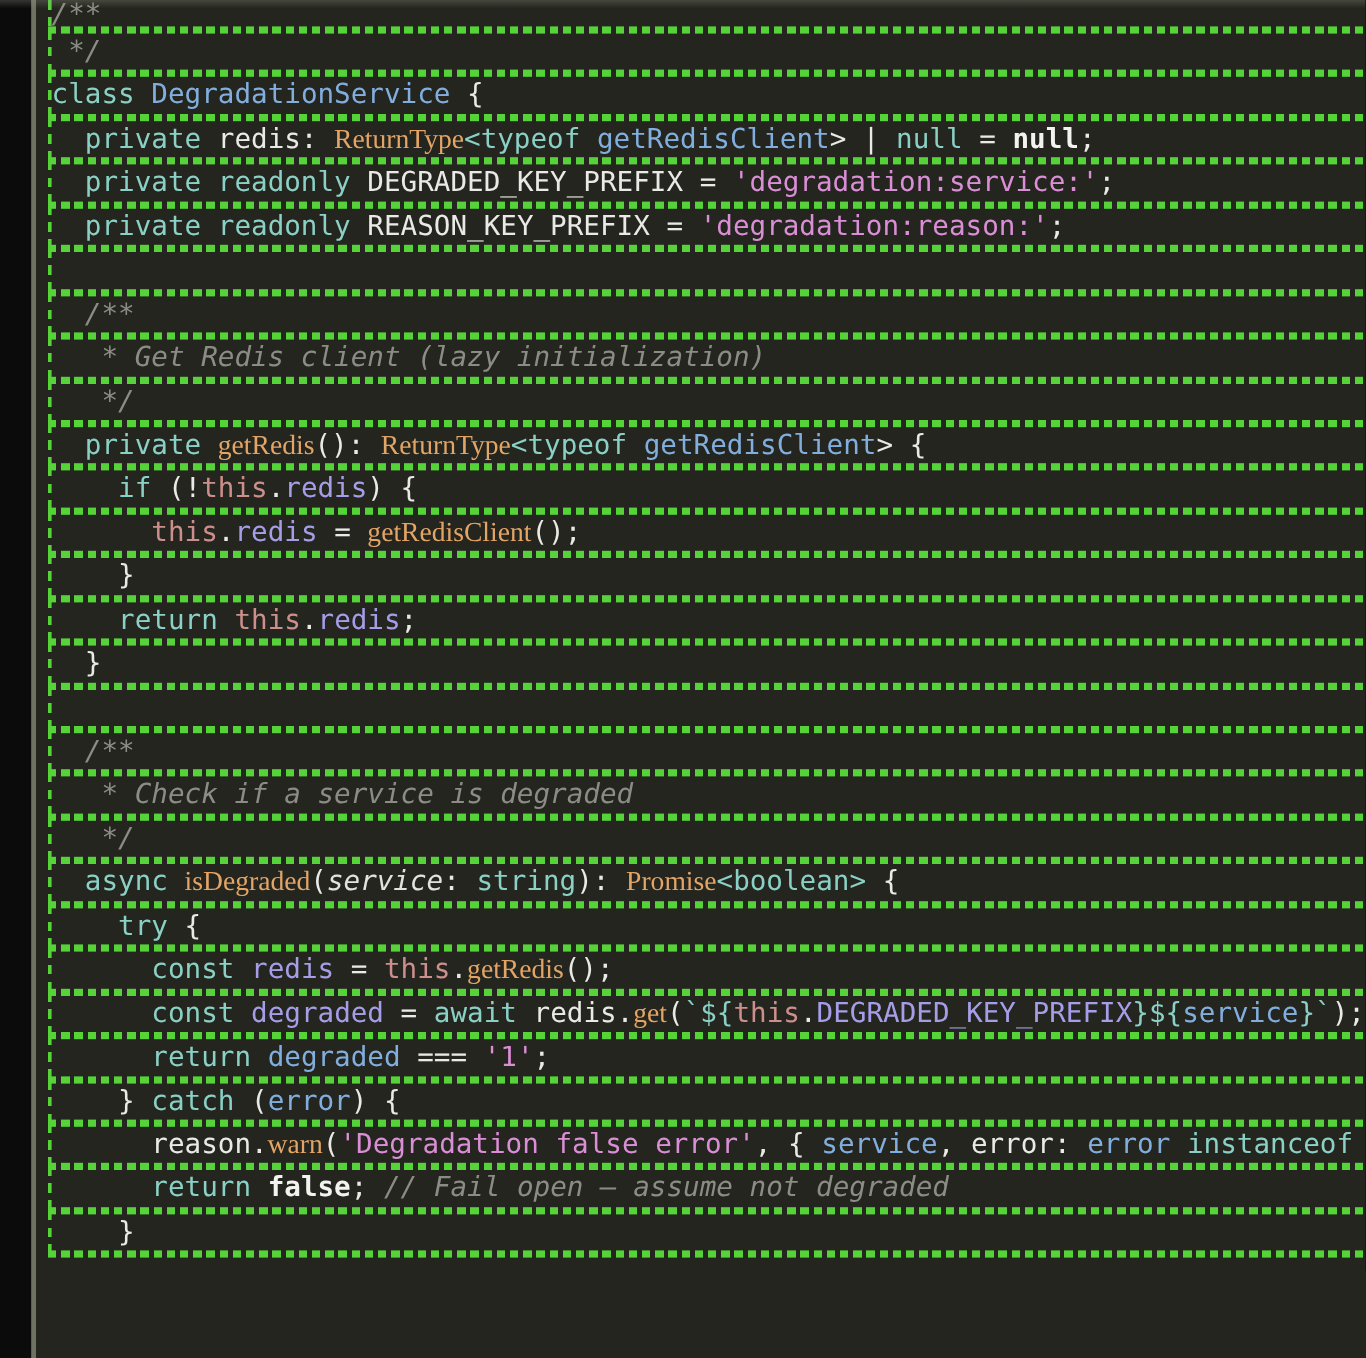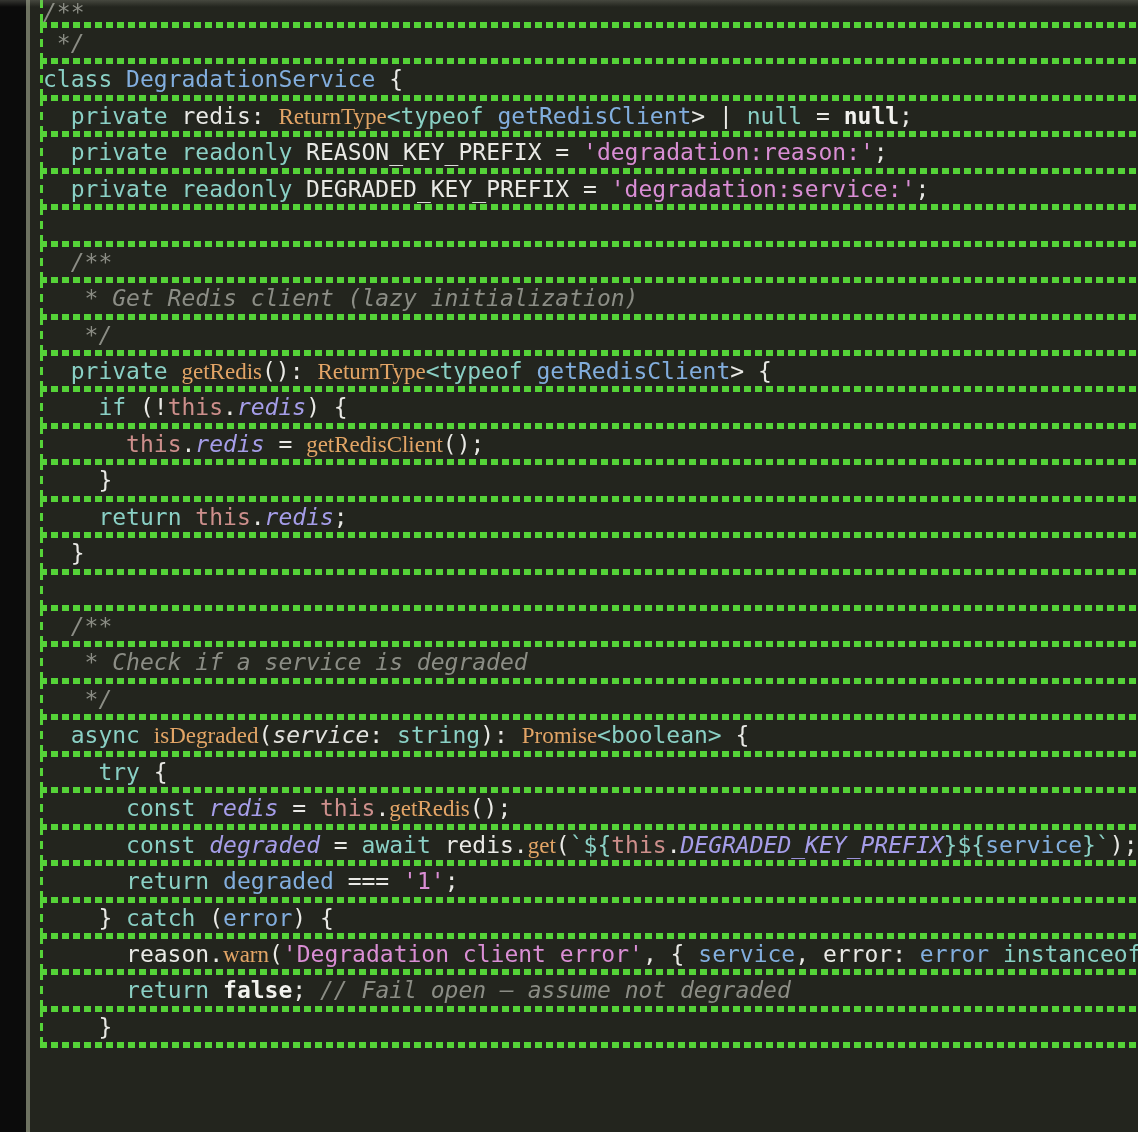--- a/index.html
+++ b/index.html
@@ -53,60 +53,60 @@
     position:absolute;
     top:0; left:0; right:0; height:7px;
     background:linear-gradient(rgba(150,152,138,0.30), rgba(150,152,138,0));
     z-index:4;
     pointer-events:none;
   }
   .t-cm { color:var(--cm); font-style:italic; }
   .t-kw { color:var(--kw); }
   .t-fn { color:var(--fn);font-family:Liberation Serif, serif; }
   .t-blue { color:var(--blue); }
-  .t-pr { color:var(--pr);font-style:italic; }
+  .t-pr { color:var(--pr); }
   .t-th { color:var(--th); }
   .t-st { color:var(--st); }
   .t-pl { color:var(--pl); }
   .t-lit { color:var(--lit); font-weight:bold; }
   .t-pm { color:var(--pm); font-style:italic; }
 </style>
 </head>
 <body>
 
 <div class="screen" style="background: rgb(35, 37, 30);">
   <div class="gutter-strip" style="background: rgb(11, 11, 11);"></div>
   <div class="divider" style="background: rgb(110, 114, 97);"></div>
   <div class="code-area">
     <div>
         <div class="line"><span class="t-cm">/**</span></div>
         <div class="line"><span class="t-cm"> */</span></div>
         <div class="line"><span class="t-kw">class</span><span class="t-pl"> </span><span class="t-blue">DegradationService</span><span class="t-pl"> {</span></div>
         <div class="line"><span class="t-pl">  </span><span class="t-kw">private</span><span class="t-pl"> redis: </span><span class="t-fn">ReturnType</span><span class="t-kw">&lt;typeof</span><span class="t-pl"> </span><span class="t-blue">getRedisClient</span><span class="t-pl">&gt; | </span><span class="t-kw">null</span><span class="t-pl"> = </span><span class="t-lit">null</span><span class="t-pl">;</span></div>
+        <div class="line"><span class="t-pl">  </span><span class="t-kw">private readonly</span><span class="t-pl"> DEGRADED_KEY_PREFIX = </span><span class="t-st">'degradation:service:'</span><span class="t-pl">;</span></div>
         <div class="line"><span class="t-pl">  </span><span class="t-kw">private readonly</span><span class="t-pl"> REASON_KEY_PREFIX = </span><span class="t-st">'degradation:reason:'</span><span class="t-pl">;</span></div>
-        <div class="line"><span class="t-pl">  </span><span class="t-kw">private readonly</span><span class="t-pl"> DEGRADED_KEY_PREFIX = </span><span class="t-st">'degradation:service:'</span><span class="t-pl">;</span></div>
         <div class="line"></div>
         <div class="line"><span class="t-cm">  /**</span></div>
         <div class="line"><span class="t-cm">   * Get Redis client (lazy initialization)</span></div>
         <div class="line"><span class="t-cm">   */</span></div>
         <div class="line"><span class="t-pl">  </span><span class="t-kw">private</span><span class="t-pl"> </span><span class="t-fn">getRedis</span><span class="t-pl">(): </span><span class="t-fn">ReturnType</span><span class="t-kw">&lt;typeof</span><span class="t-pl"> </span><span class="t-blue">getRedisClient</span><span class="t-pl">&gt; {</span></div>
         <div class="line"><span class="t-pl">    </span><span class="t-kw">if</span><span class="t-pl"> (!</span><span class="t-th">this</span><span class="t-pl">.</span><span class="t-pr">redis</span><span class="t-pl">) {</span></div>
         <div class="line"><span class="t-pl">      </span><span class="t-th">this</span><span class="t-pl">.</span><span class="t-pr">redis</span><span class="t-pl"> = </span><span class="t-fn">getRedisClient</span><span class="t-pl">();</span></div>
         <div class="line"><span class="t-pl">    }</span></div>
         <div class="line"><span class="t-pl">    </span><span class="t-kw">return</span><span class="t-pl"> </span><span class="t-th">this</span><span class="t-pl">.</span><span class="t-pr">redis</span><span class="t-pl">;</span></div>
         <div class="line"><span class="t-pl">  }</span></div>
         <div class="line"></div>
         <div class="line"><span class="t-cm">  /**</span></div>
         <div class="line"><span class="t-cm">   * Check if a service is degraded</span></div>
         <div class="line"><span class="t-cm">   */</span></div>
         <div class="line"><span class="t-pl">  </span><span class="t-kw">async</span><span class="t-pl"> </span><span class="t-fn">isDegraded</span><span class="t-pl">(</span><span class="t-pm">service</span><span class="t-pl">: </span><span class="t-kw">string</span><span class="t-pl">): </span><span class="t-fn">Promise</span><span class="t-kw">&lt;boolean&gt;</span><span class="t-pl"> {</span></div>
         <div class="line"><span class="t-pl">    </span><span class="t-kw">try</span><span class="t-pl"> {</span></div>
         <div class="line"><span class="t-pl">      </span><span class="t-kw">const</span><span class="t-pl"> </span><span class="t-pr">redis</span><span class="t-pl"> = </span><span class="t-th">this</span><span class="t-pl">.</span><span class="t-fn">getRedis</span><span class="t-pl">();</span></div>
         <div class="line"><span class="t-pl">      </span><span class="t-kw">const</span><span class="t-pl"> </span><span class="t-pr">degraded</span><span class="t-pl"> = </span><span class="t-kw">await</span><span class="t-pl"> redis.</span><span class="t-fn">get</span><span class="t-pl">(</span><span class="t-kw">`${</span><span class="t-th">this</span><span class="t-pl">.</span><span class="t-pr">DEGRADED_KEY_PREFIX</span><span class="t-kw">}${</span><span class="t-blue">service</span><span class="t-kw">}`</span><span class="t-pl">);</span></div>
         <div class="line"><span class="t-pl">      </span><span class="t-kw">return</span><span class="t-pl"> </span><span class="t-blue">degraded</span><span class="t-pl"> === </span><span class="t-st">'1'</span><span class="t-pl">;</span></div>
         <div class="line"><span class="t-pl">    } </span><span class="t-kw">catch</span><span class="t-pl"> (</span><span class="t-blue">error</span><span class="t-pl">) {</span></div>
-        <div class="line"><span class="t-pl">      reason.</span><span class="t-fn">warn</span><span class="t-pl">(</span><span class="t-st">'Degradation client error'</span><span class="t-pl">, { </span><span class="t-blue">service</span><span class="t-pl">, error: </span><span class="t-blue">error</span><span class="t-pl"> </span><span class="t-kw">instanceof</span></div>
+        <div class="line"><span class="t-pl">      reason.</span><span class="t-fn">warn</span><span class="t-pl">(</span><span class="t-st">'Degradation false error'</span><span class="t-pl">, { </span><span class="t-blue">service</span><span class="t-pl">, error: </span><span class="t-blue">error</span><span class="t-pl"> </span><span class="t-kw">instanceof</span></div>
         <div class="line"><span class="t-pl">      </span><span class="t-kw">return</span><span class="t-pl"> </span><span class="t-lit">false</span><span class="t-pl">; </span><span class="t-cm">// Fail open — assume not degraded</span></div>
         <div class="line"><span class="t-pl">    }</span></div>
       </div>
   </div>
   <div class="top-shade"></div>
 </div>
 
 </body></html>

